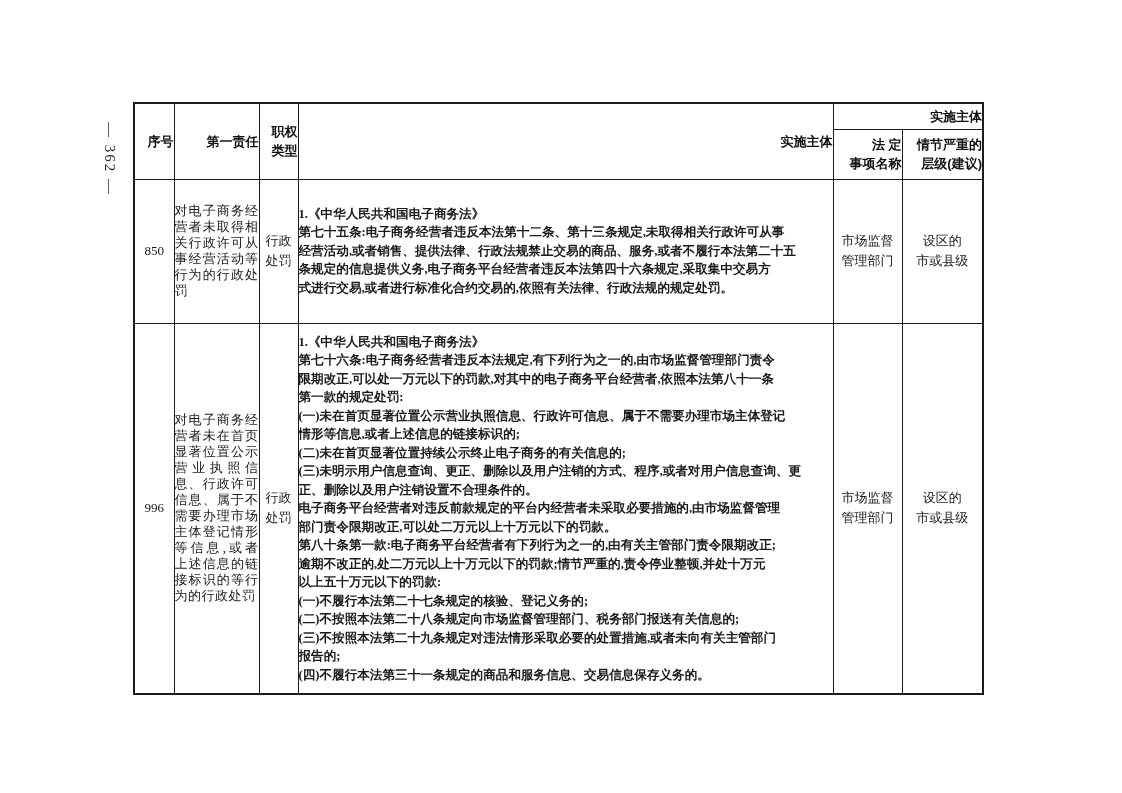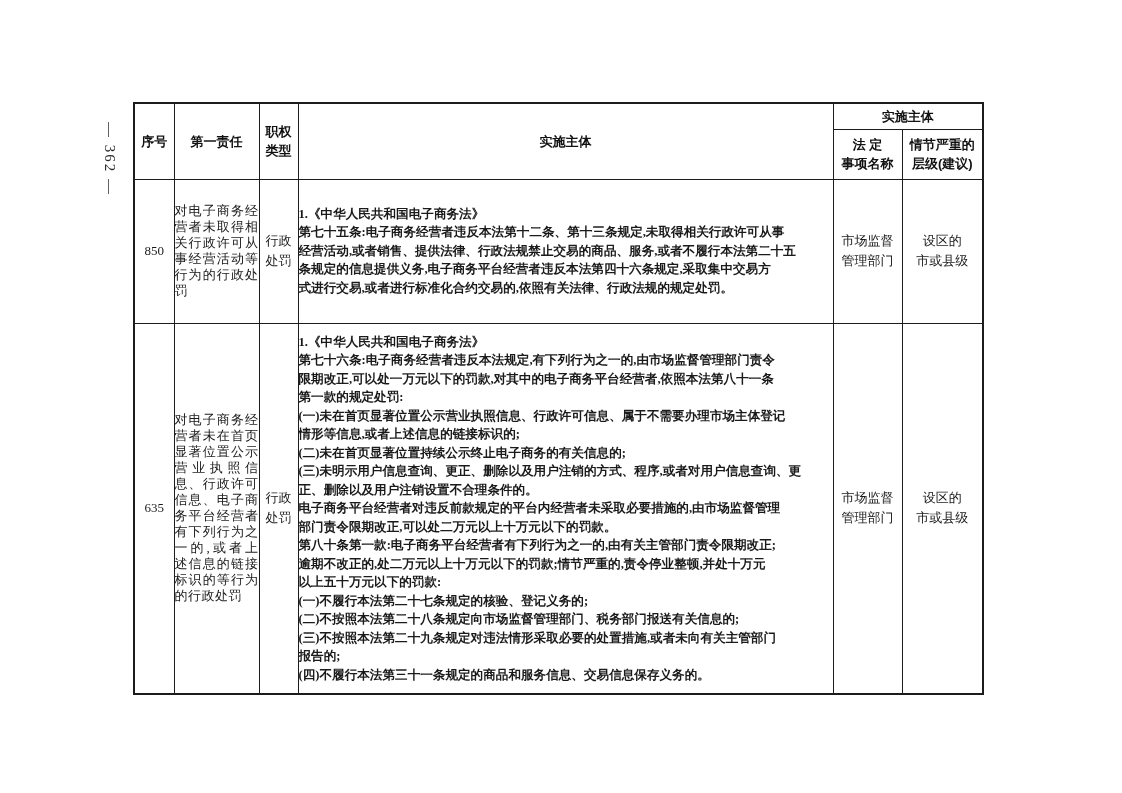--- a/index.html
+++ b/index.html
@@ -33,21 +33,21 @@
   }
   table.main th, table.main td {
     border:1px solid #1c1c1c;
     padding:0;
     overflow:hidden;
   }
   th.hdr {
     font-family:"Liberation Sans", sans-serif;
     font-weight:bold;
     font-size:13px;
-    text-align:center;
+    text-align:right;
     vertical-align:middle;
     white-space:pre-line;
     line-height:19px;
     color:#111;
   }
   td.cell-center {
     text-align:center;
     vertical-align:middle;
     font-size:13px;
     white-space:pre-line;
@@ -115,22 +115,22 @@
 第七十五条:电子商务经营者违反本法第十二条、第十三条规定,未取得相关行政许可从事
 经营活动,或者销售、提供法律、行政法规禁止交易的商品、服务,或者不履行本法第二十五
 条规定的信息提供义务,电子商务平台经营者违反本法第四十六条规定,采取集中交易方
 式进行交易,或者进行标准化合约交易的,依照有关法律、行政法规的规定处罚。</td>
       <td class="cell-center">市场监督
 管理部门</td>
       <td class="cell-center">设区的
 市或县级</td>
     </tr>
     <tr class="row-711">
-      <td class="cell-center">635</td>
-      <td class="cell-item">对电子商务经营者未在首页显著位置公示营业执照信息、行政许可信息、电子商务平台经营者有下列行为之一的,或者上述信息的链接标识的等行为的行政处罚</td>
+      <td class="cell-center">996</td>
+      <td class="cell-item">对电子商务经营者未在首页显著位置公示营业执照信息、行政许可信息、属于不需要办理市场主体登记情形等信息,或者上述信息的链接标识的等行为的行政处罚</td>
       <td class="cell-center">行政
 处罚</td>
       <td class="cell-basis">1.《中华人民共和国电子商务法》
 第七十六条:电子商务经营者违反本法规定,有下列行为之一的,由市场监督管理部门责令
 限期改正,可以处一万元以下的罚款,对其中的电子商务平台经营者,依照本法第八十一条
 第一款的规定处罚:
 (一)未在首页显著位置公示营业执照信息、行政许可信息、属于不需要办理市场主体登记
 情形等信息,或者上述信息的链接标识的;
 (二)未在首页显著位置持续公示终止电子商务的有关信息的;
 (三)未明示用户信息查询、更正、删除以及用户注销的方式、程序,或者对用户信息查询、更

